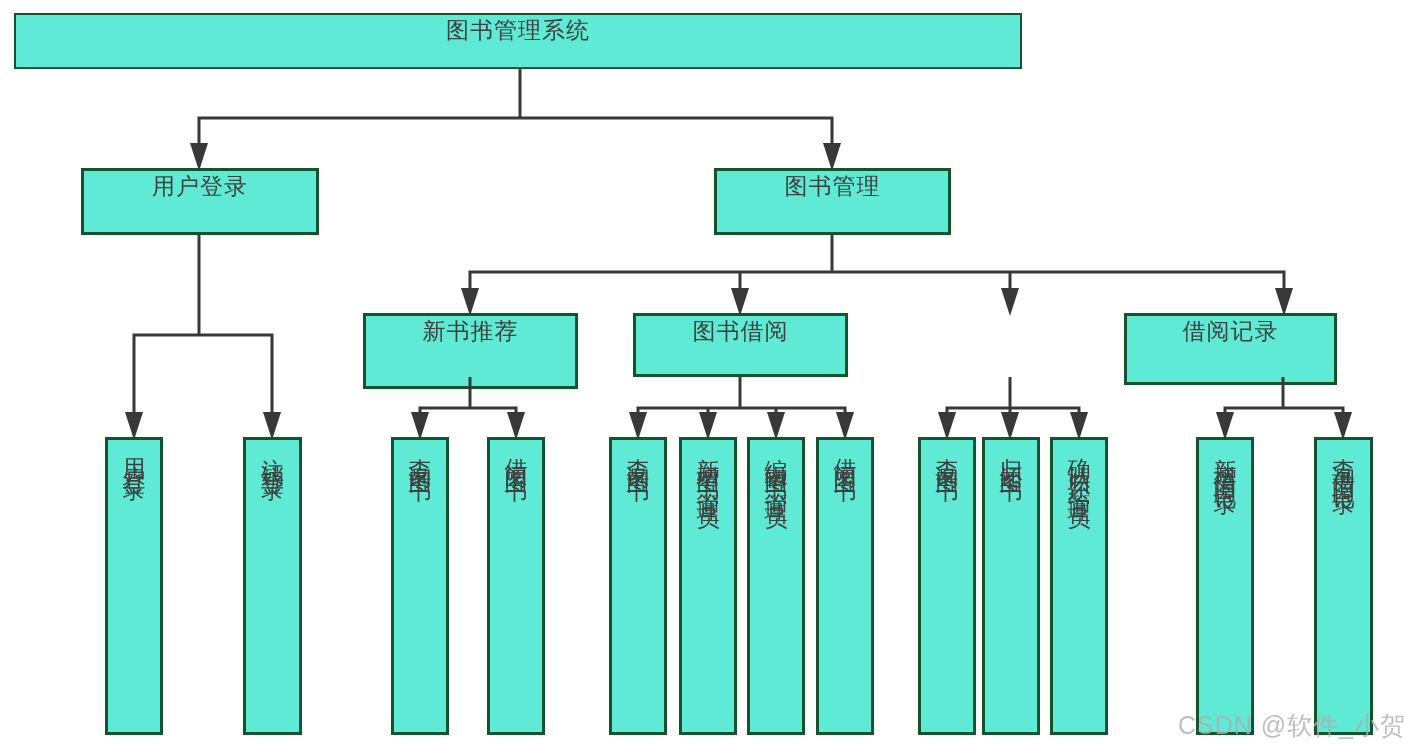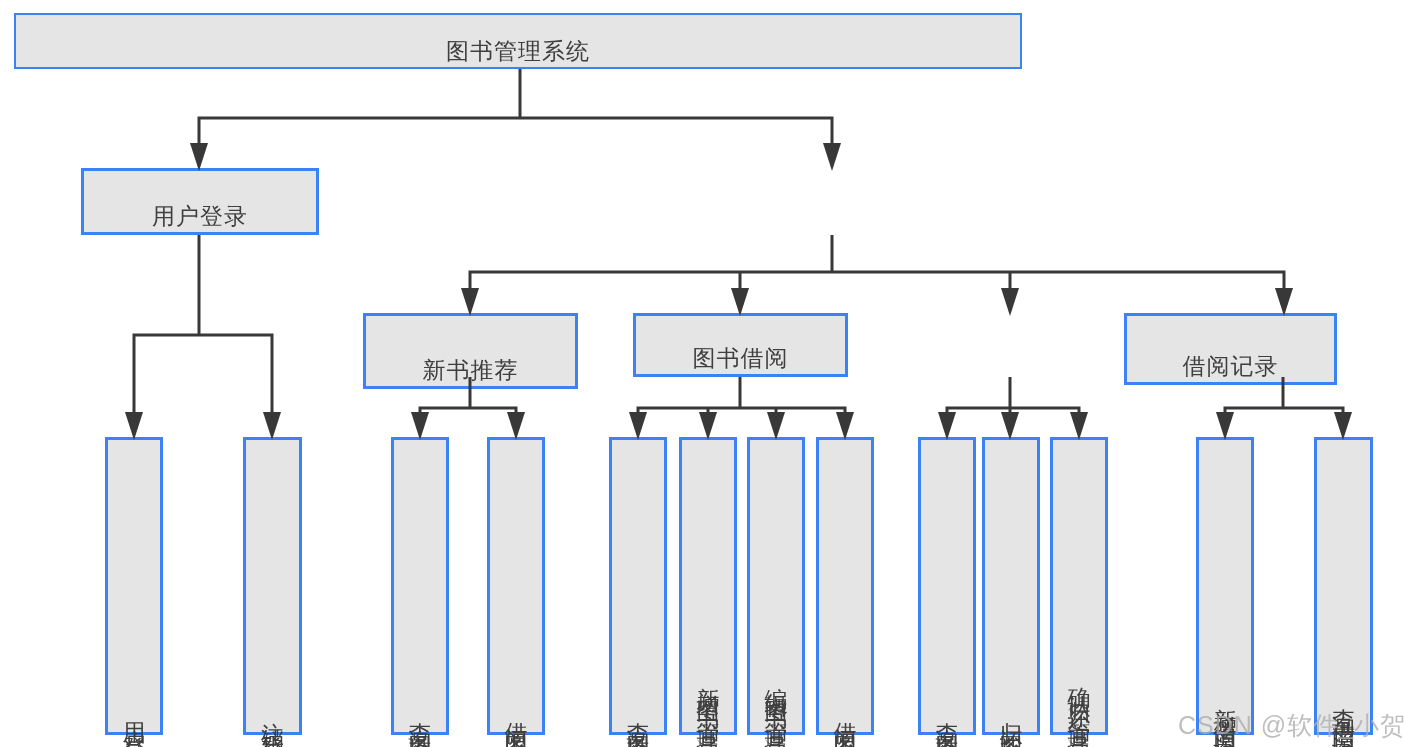--- a/index.html
+++ b/index.html
@@ -6,24 +6,24 @@
   #canvas{
     position:relative;
     width:1405px;height:747px;
     background:#ffffff;
     overflow:hidden;
     font-family:"Liberation Sans","DejaVu Sans",sans-serif;
   }
   .box{
     position:absolute;
     box-sizing:border-box;
-    background:#e5e5e5;
-    border:3px solid #3b82f6;
+    background:#5eead4;
+    border:3px solid #14532d;
     display:flex;
-    align-items:flex-end;
+    align-items:flex-start;
     justify-content:center;
     z-index:1;
   }
   .box.root{border-width:2px;}
   .hlabel{
     font-size:23px;
     color:#3f3f3f;
     letter-spacing:1px;
     white-space:nowrap;
   }
@@ -68,20 +68,23 @@
 <body>
 
 <div id="canvas">
 
   <div class="box root" style="left:14px;top:13px;width:1008px;height:56px">
     <span class="hlabel">图书管理系统</span>
   </div>
 
   <div class="box" style="left:81px;top:168px;width:238px;height:67px">
     <span class="hlabel">用户登录</span>
+  </div>
+  <div class="box" style="left:714px;top:168px;width:237px;height:67px">
+    <span class="hlabel">图书管理</span>
   </div>
 
   <div class="box" style="left:363px;top:313px;width:215px;height:76px">
     <span class="hlabel">新书推荐</span>
   </div>
   <div class="box" style="left:633px;top:313px;width:215px;height:64px">
     <span class="hlabel">图书借阅</span>
   </div>
   <div class="box" style="left:1124px;top:313px;width:213px;height:72px">
     <span class="hlabel">借阅记录</span>

